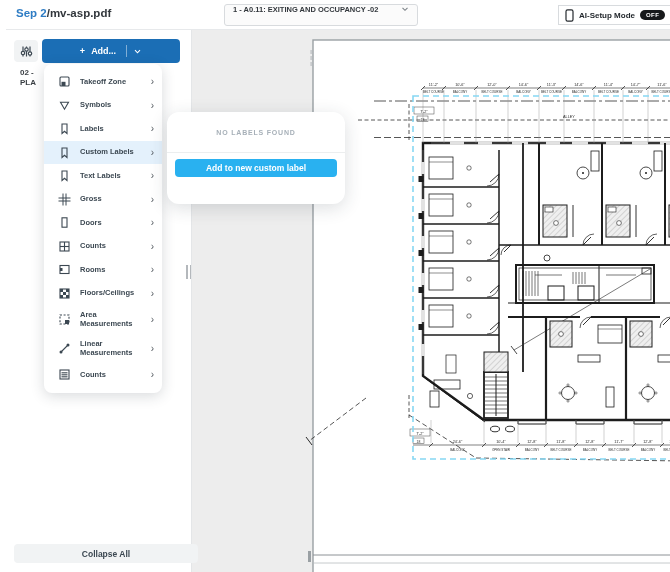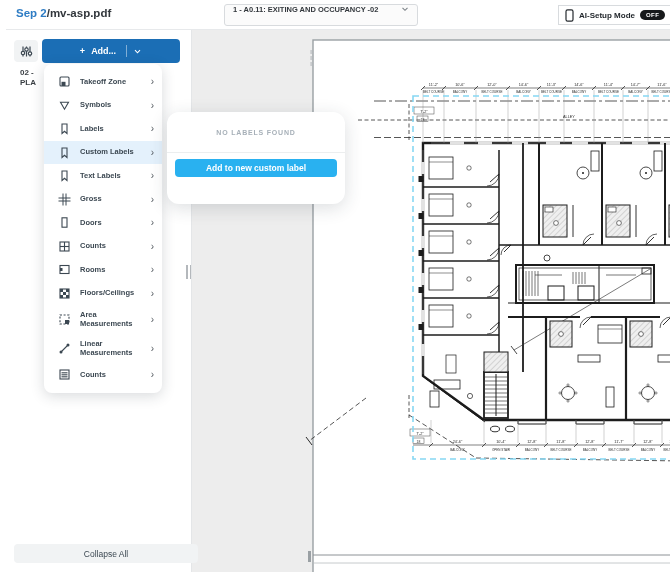--- a/index.html
+++ b/index.html
@@ -30,21 +30,21 @@
     background:#f1f3f4; border:none; border-radius:4px; display:flex; align-items:center;
     justify-content:center; cursor:pointer; }
   .add-btn { position:absolute; left:36px; top:9px; width:138px; height:24px;
     background:#1b6eb5; border:none; border-radius:4px; color:#fff; display:flex;
     align-items:center; justify-content:center; gap:6px; font-size:9px; font-weight:700; cursor:pointer; }
   .add-btn .sep { width:1px; height:12px; background:rgba(255,255,255,.45); margin-left:4px; }
   .hidden-item { position:absolute; left:14px; top:38px; width:23px; overflow:hidden;
     font-size:8px; font-weight:700; color:#3a3f44; line-height:10px; white-space:nowrap; }
 
   .collapse-btn { position:absolute; left:8px; top:514px; width:184px; height:19px;
-    background:#f1f3f4; border:none; border-radius:4px; font-size:8.5px; font-weight:400;
+    background:#f1f3f4; border:none; border-radius:4px; font-size:8.5px; font-weight:700;
     color:#3c4852; cursor:pointer; font-family:"Liberation Sans",sans-serif; }
 
   .resize-handle { position:absolute; left:180px; top:265px; width:6px; height:14px;
     display:flex; gap:2px; cursor:col-resize; z-index:12; }
   .resize-handle i { width:1.5px; height:14px; background:#b4b8bc; }
 
   
   .menu { position:absolute; left:38px; top:34px; width:118px; background:#fff;
     border-radius:8px; box-shadow:0 3px 14px rgba(40,50,60,.18); padding:6px 0; z-index:20; }
   .menu-item { display:flex; align-items:center; height:23.5px; padding:0 8px 0 13px;

